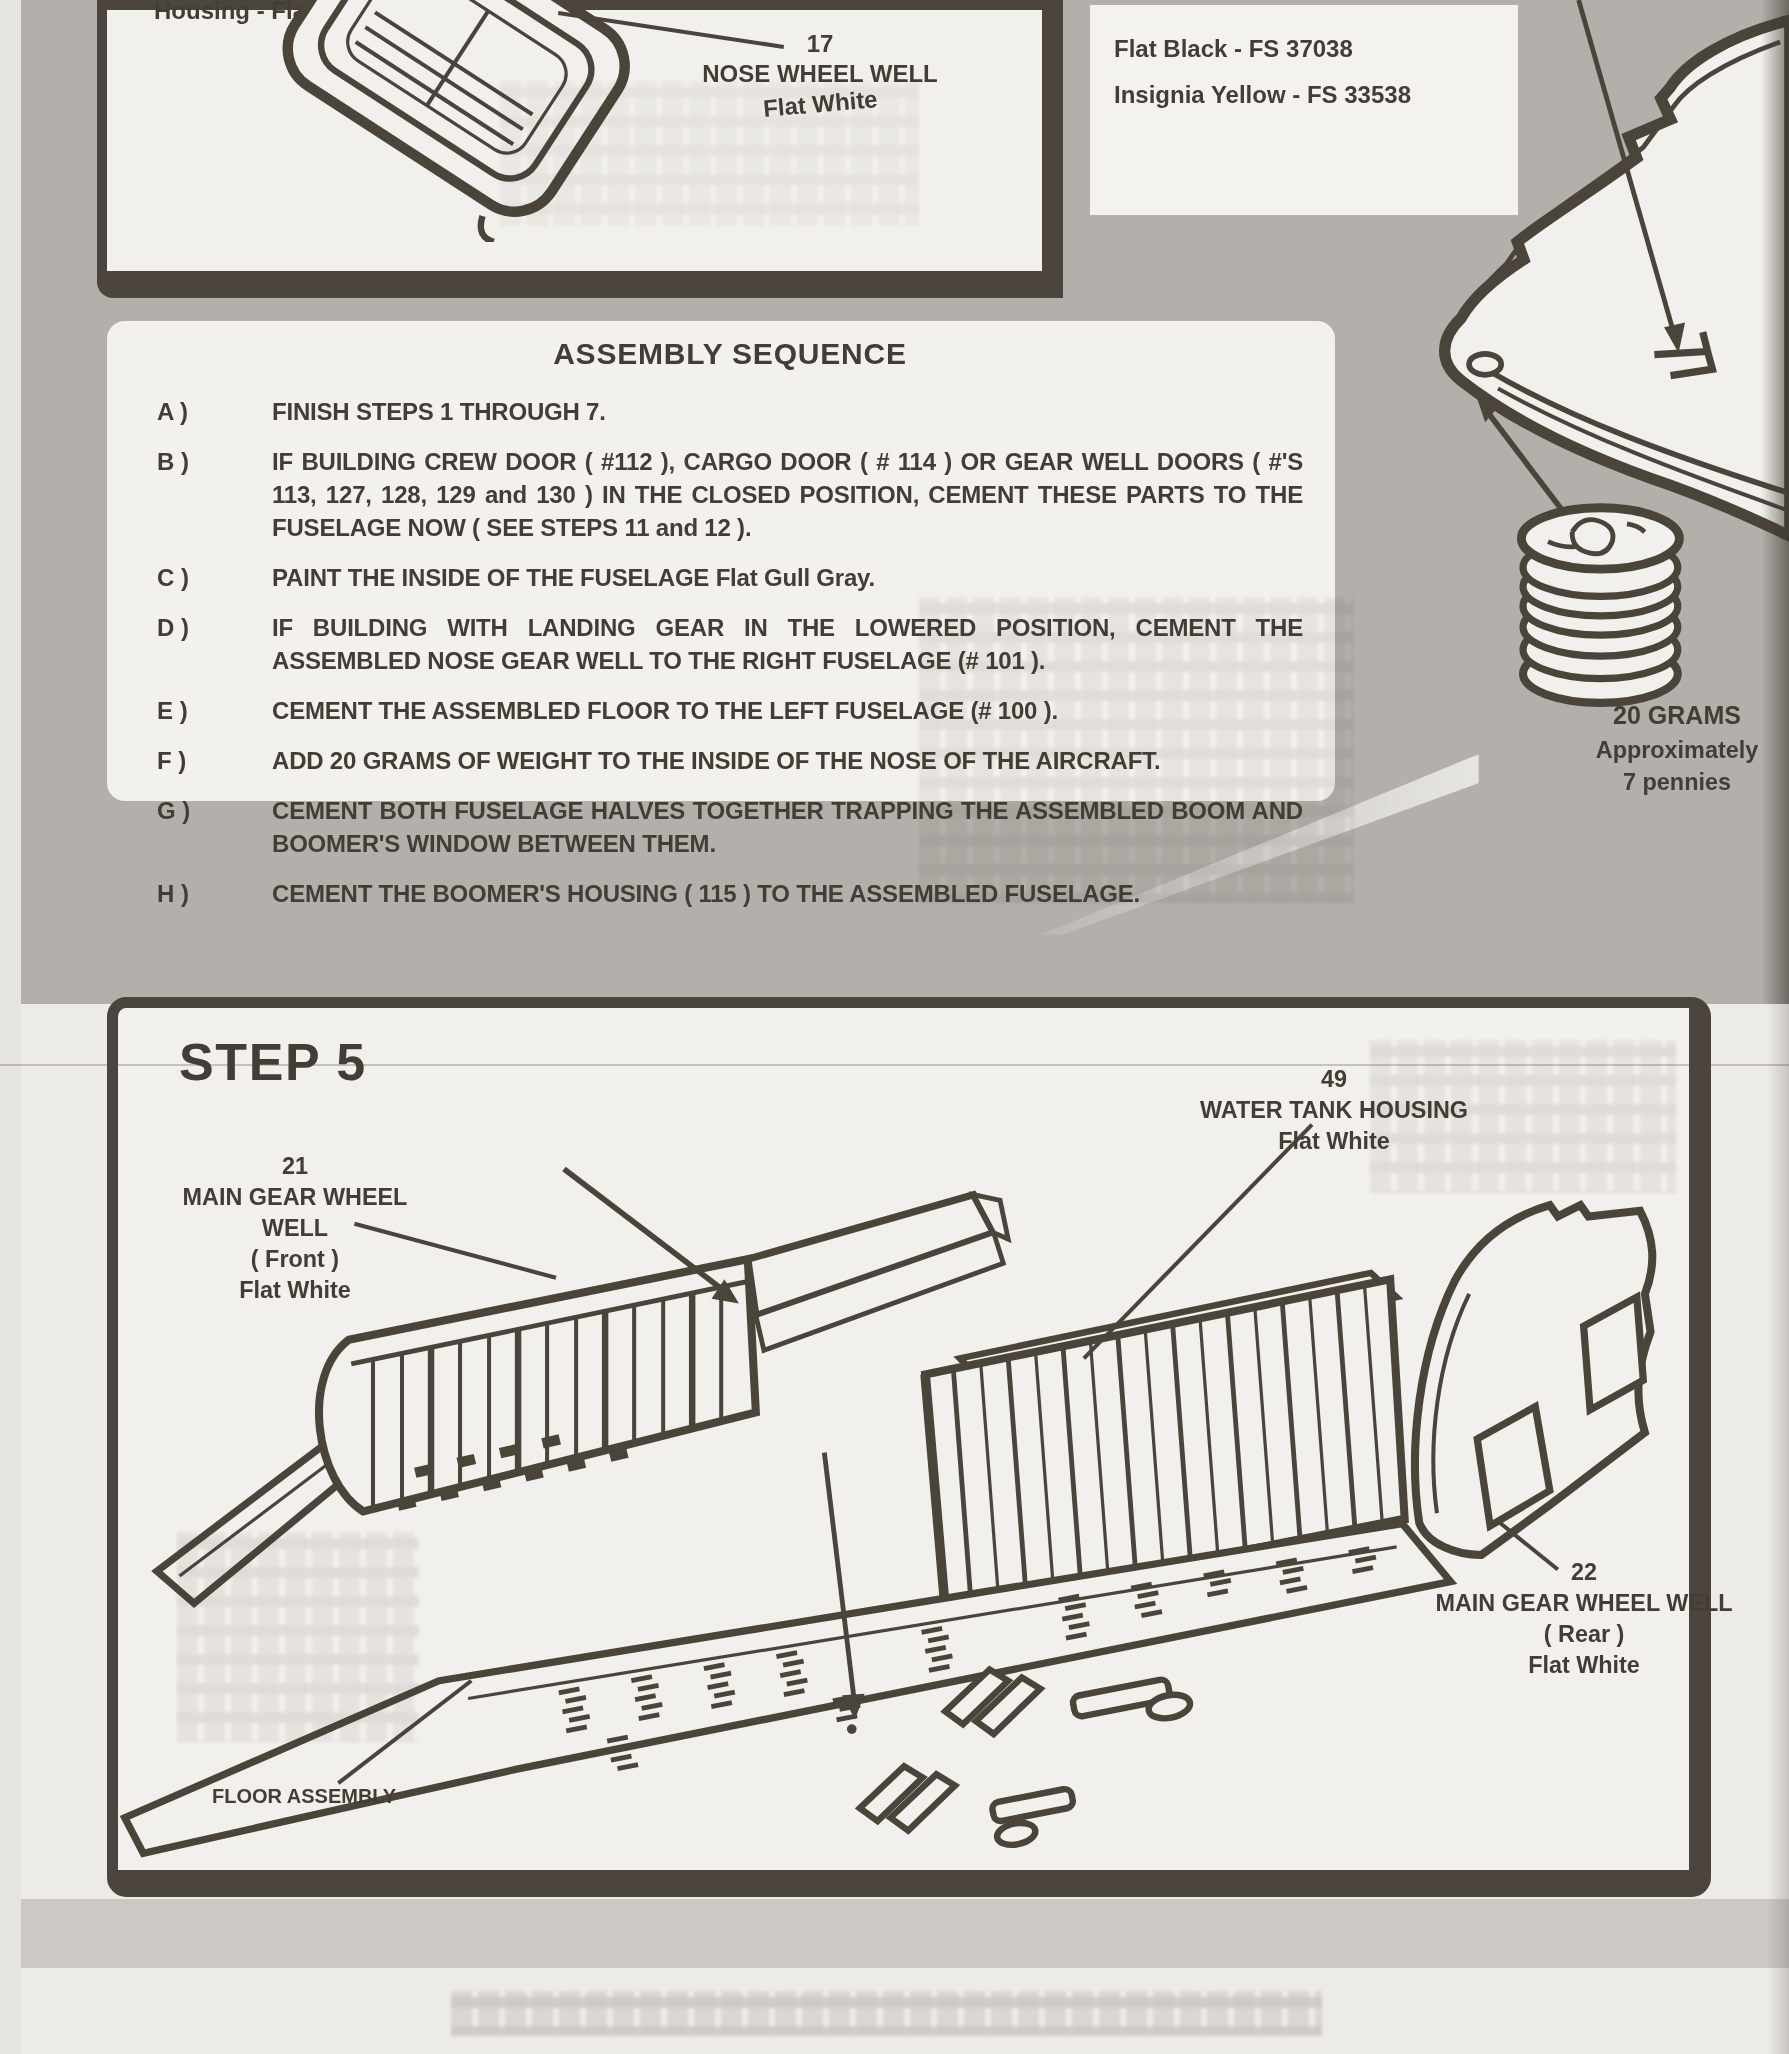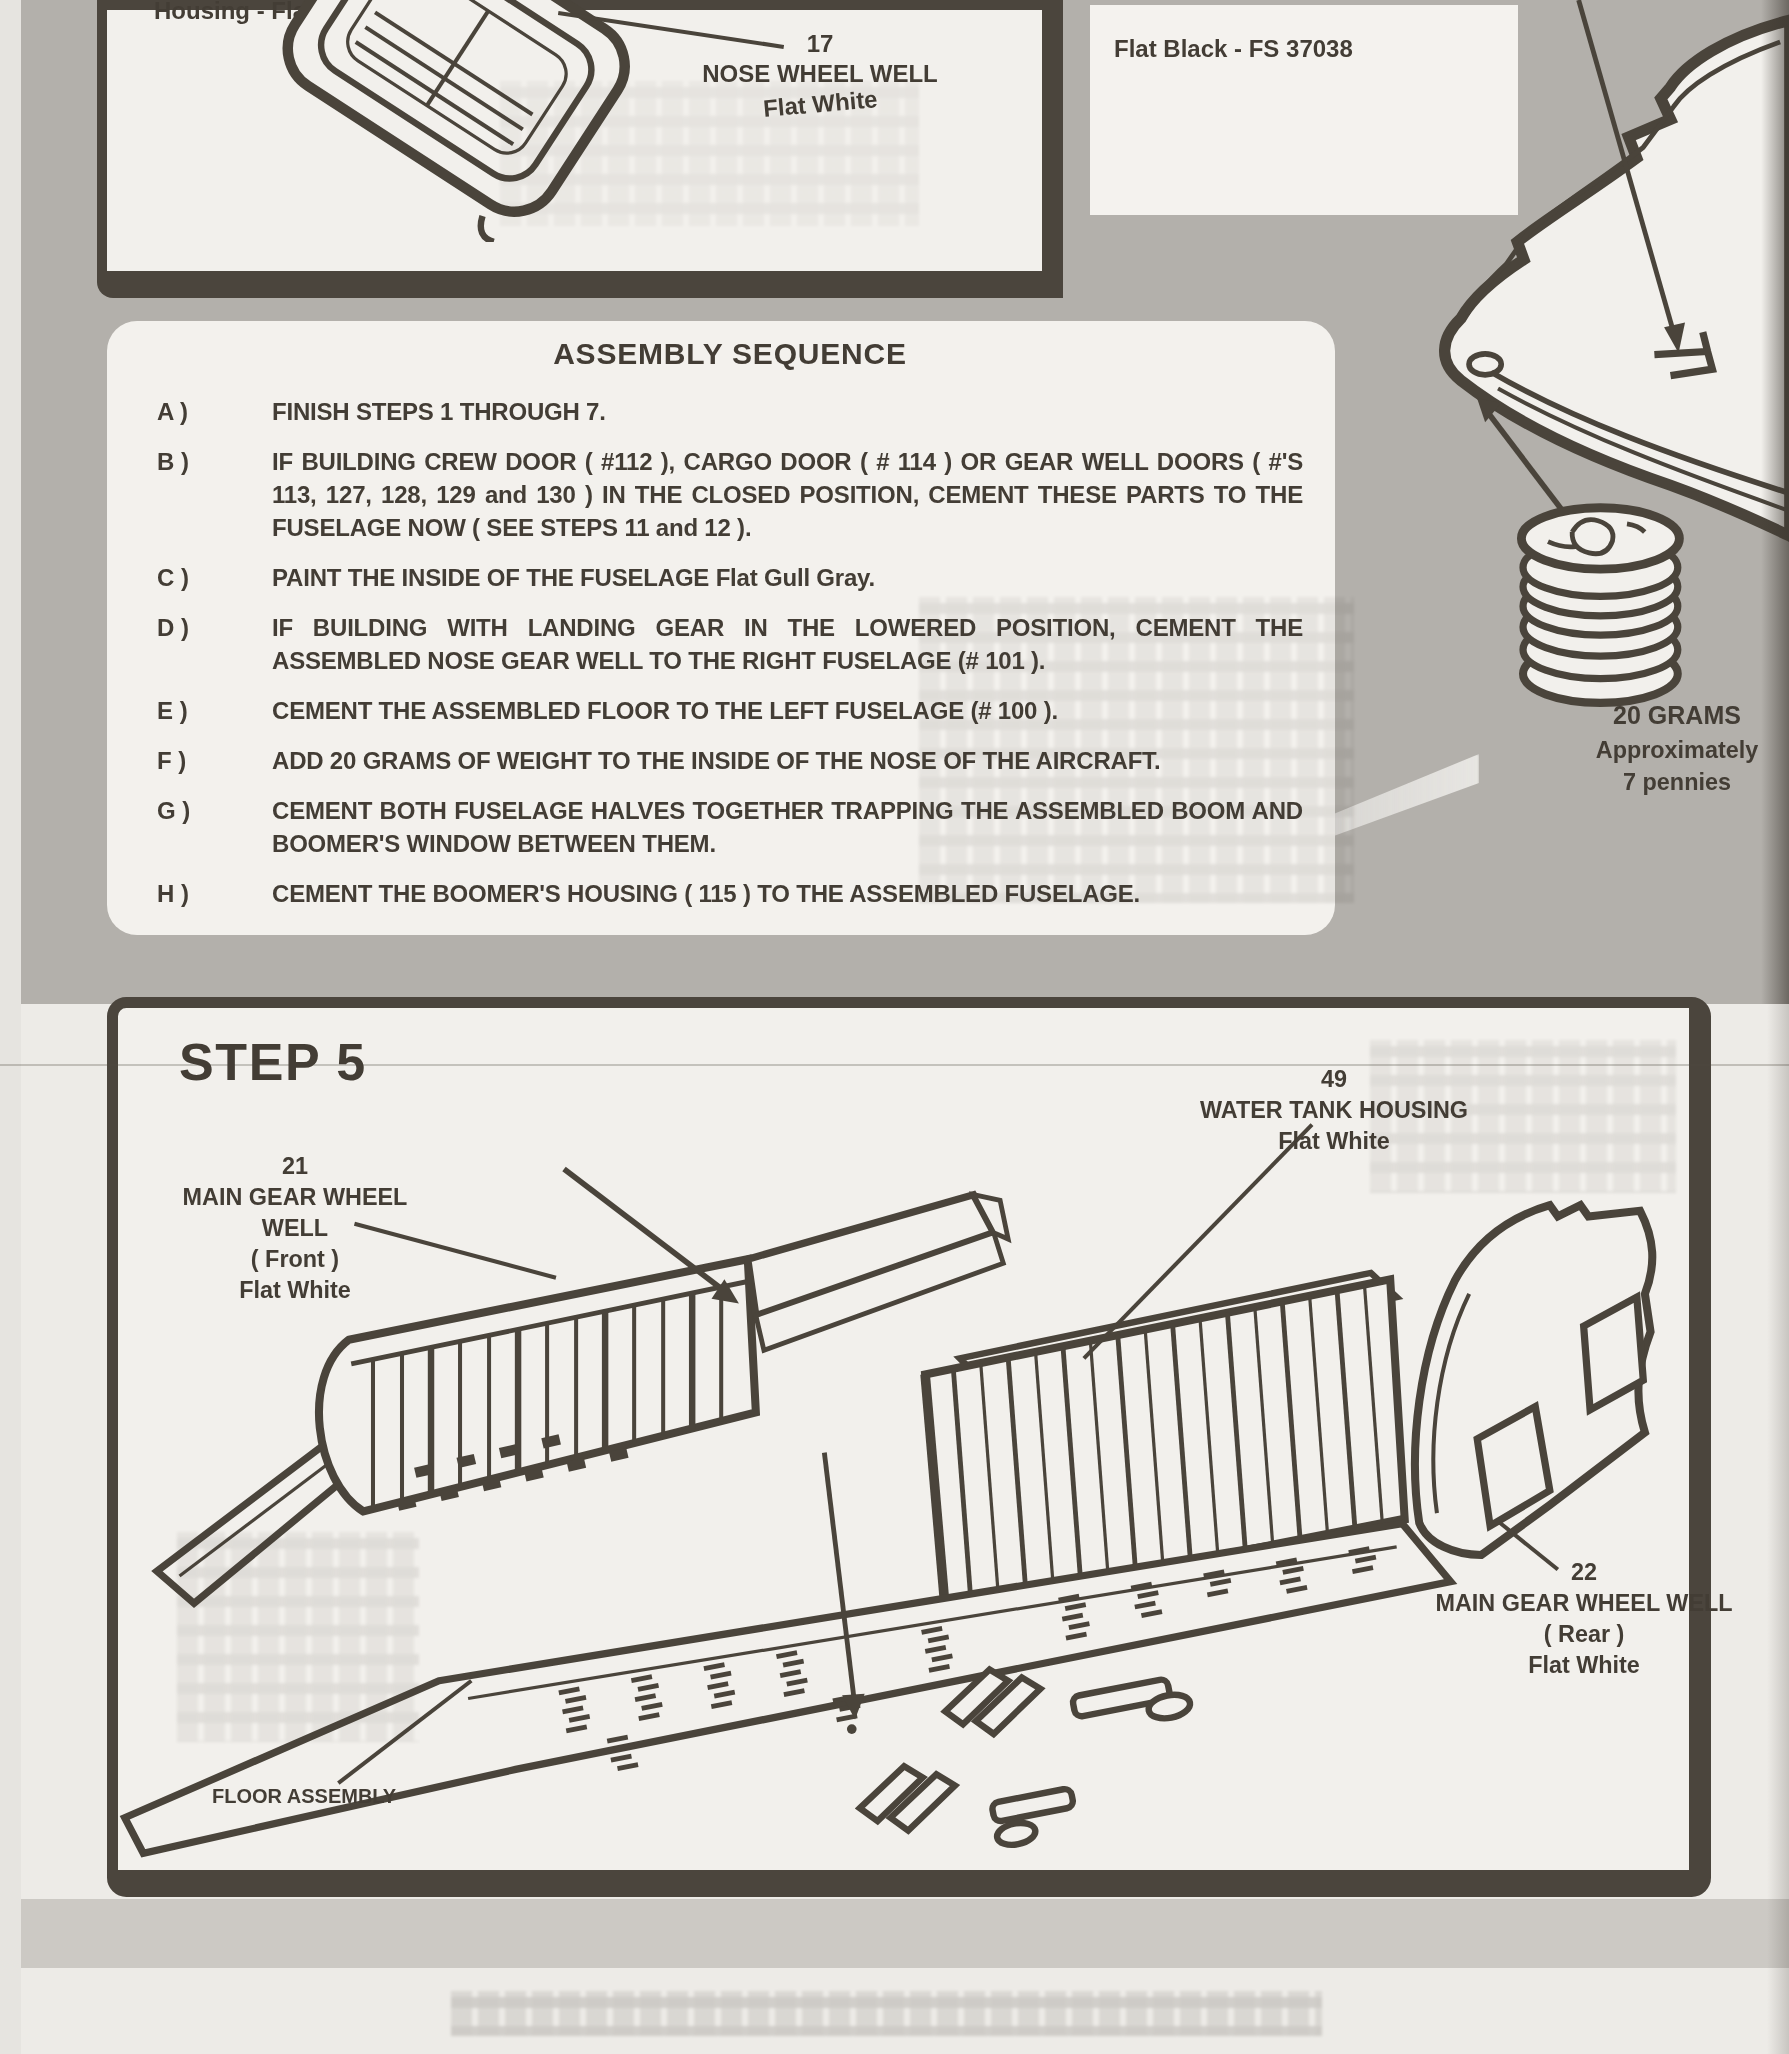--- a/index.html
+++ b/index.html
@@ -32,21 +32,21 @@
   .p17 .tilt{display:inline-block;transform:rotate(-5deg);}
   
   .paint-box{left:1090px;top:4.8px;width:428px;height:210px;background:#f4f2ee;
       padding:21px 0 8px 24px;box-sizing:border-box;}
   .paint-box div{font-size:24px;font-weight:700;line-height:46px;white-space:nowrap;}
   
   .weight{left:1552px;top:696px;width:250px;line-height:38px;}
   .weight .l1{font-size:25px;}
   .weight .l2{font-size:23.4px;line-height:32px;}
   
-  .asm-box{left:107px;top:321px;width:1228px;height:614px;background:#f3f1ed;border-radius:30px;
+  .asm-box{left:107px;top:321px;width:1228px;height:480px;background:#f3f1ed;border-radius:18px;
       padding:13px 32px 0 50px;box-sizing:border-box;}
   .asm-title{text-align:center;font-size:30px;font-weight:700;letter-spacing:0.8px;margin:3.2px 0 24px 0;}
   .asm-list{list-style:none;margin:0;padding:0;}
   .asm-list li{display:grid;grid-template-columns:71px 1fr;margin-bottom:17px;
       font-size:24px;font-weight:700;line-height:33px;}
   .asm-list .t{text-align:justify;letter-spacing:-0.2px;margin-left:44px;}
   
   .step-box{left:107px;top:997px;width:1604px;height:900px;background:#f2f0ec;
       border:11.3px solid #4b453d;border-right-width:22.6px;border-bottom-width:27px;
       border-radius:19.3px;box-sizing:border-box;}
@@ -93,20 +93,21 @@
         <line class="ln" x1="135" y1="122" x2="368" y2="122" stroke-width="5"></line>
         <line class="ln" x1="252" y1="0" x2="252" y2="140" stroke-width="5"></line>
       </g>
       <path class="ln" d="M 306 268 q -8 26 14 32" stroke-width="8"></path>
       <line class="ln" x1="400" y1="16" x2="680" y2="58" stroke-width="5"></line>
     </svg>
   </div>
 
   <div class="abs paint-box">
     <div>Flat Black - FS 37038</div>
+    <div>Insignia Yellow - FS 33538</div>
   </div>
 
   <svg class="abs" style="left:1306px;top:0;" width="484" height="935" viewBox="0 0 600 1160">
     <path class="fw" stroke-width="14" d="M 600 25 C 520 45 470 80 452 108 L 440 122 L 452 148 L 400 170 L 410 196
          C 350 240 300 270 262 300 L 270 322 C 230 348 205 372 192 395
          C 166 420 164 450 192 472 C 256 522 346 566 452 602 C 502 620 552 642 600 665 Z"></path>
     <path class="ln" stroke-width="6" d="M 588 52 C 515 78 472 108 456 132 L 418 183 C 362 226 312 256 276 288 L 248 328
          C 224 350 208 370 200 390"></path>
     <path class="ln" stroke-width="7" d="M 230 462 C 330 520 452 565 600 612"></path>
     <path class="ln" stroke-width="5" d="M 238 482 C 342 540 462 585 600 634"></path>

